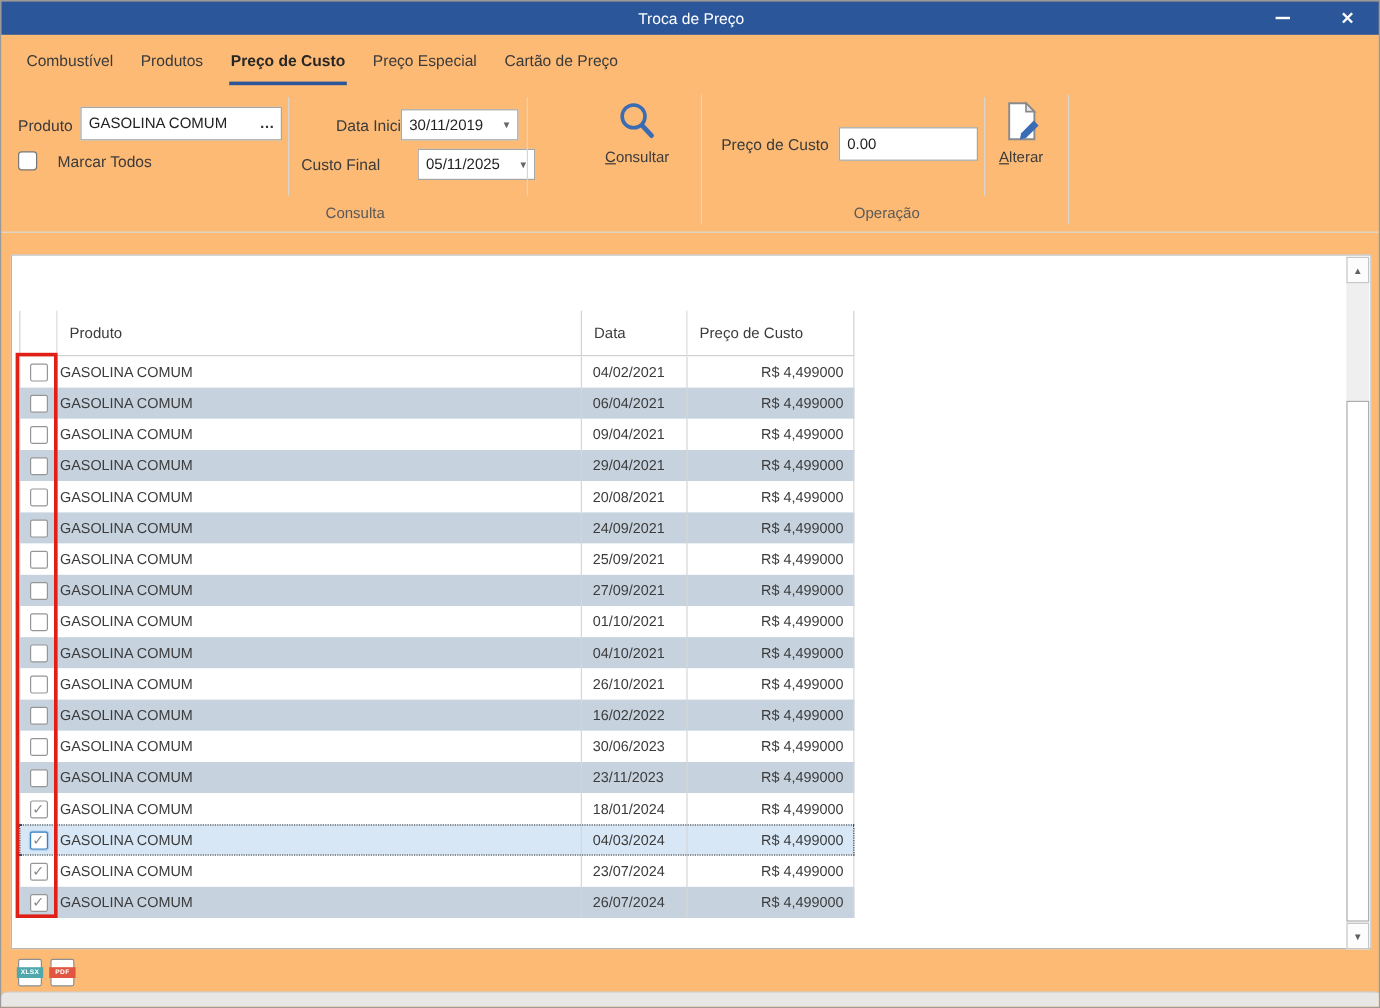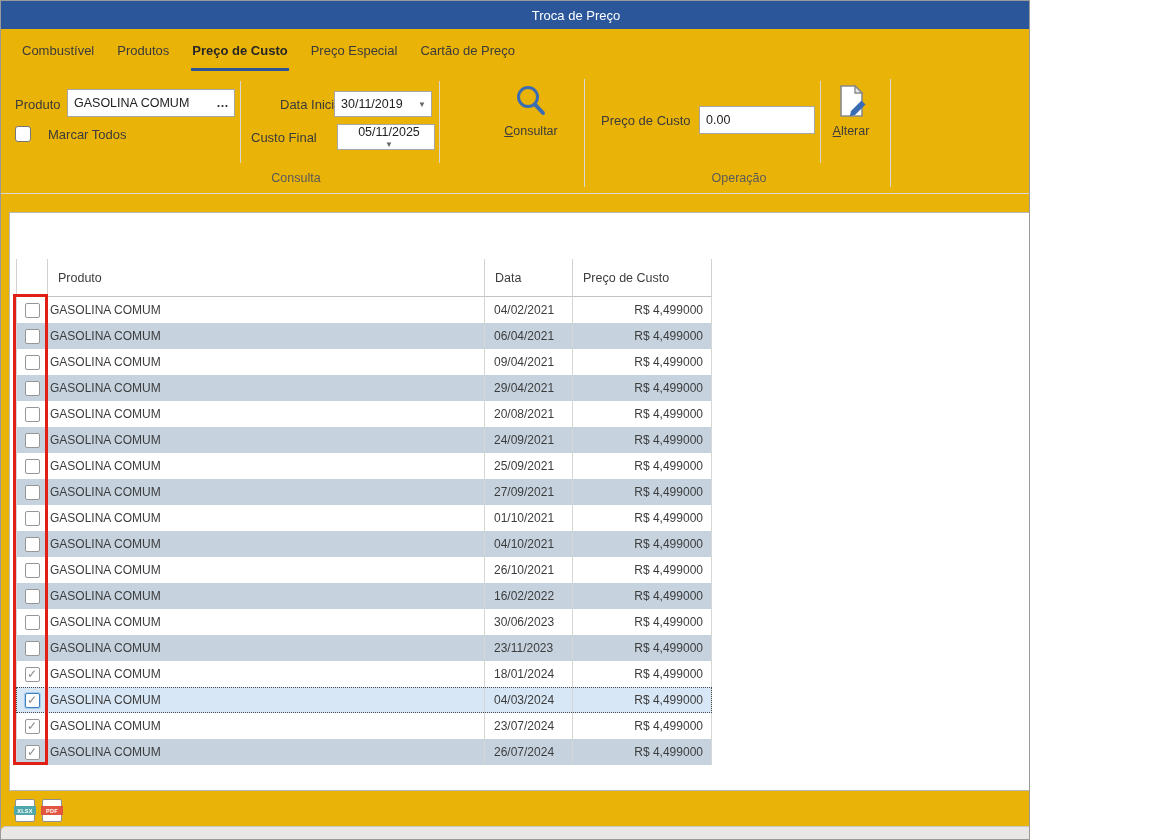--- a/index.html
+++ b/index.html
@@ -1,17 +1,17 @@
 <!DOCTYPE html>
 <html><head>
 <meta charset="utf-8">
 <style>
   * { margin:0; padding:0; box-sizing:border-box; }
   html,body { width:1150px; height:840px; font-family:"Liberation Sans", sans-serif; }
-  #window { position:relative; width:1030px; height:840px; background:#eab308; border:1px solid #9a9a9a; overflow:hidden; }
+  #window { position:relative; width:1150px; height:840px; background:#fdba74; border:1px solid #9a9a9a; overflow:hidden; }
 
   
   .titlebar { position:absolute; left:0; top:0; width:1150px; height:28px; background:#2B579A; display:flex; align-items:center; }
   .title { position:absolute; width:100%; text-align:center; color:#fff; font-size:13px; }
   .win-btn { position:absolute; top:0; height:28px; width:40px; display:flex; align-items:center; justify-content:center; color:#fff; cursor:pointer; }
   .btn-min { right:62px; } .btn-min .bar { width:12px; height:2px; background:#fff; }
   .btn-close { right:8px; font-size:14px; font-weight:bold; }
 
   
   .tabbar { position:absolute; left:0; top:28px; width:1150px; height:42px; display:flex; align-items:flex-end; padding-left:20px; gap:21px; }
@@ -107,21 +107,21 @@
     </div>
 
     <div class="vsep" style="left:239px; top:10px; height:82px;"></div>
 
     <span class="rlabel" style="left:250px; top:26px;margin-left:29px;">Data Inicial</span>
     <div class="tbox" style="left:333px; top:20px; width:98px; height:26px;">
       <span class="val">30/11/2019</span>
       <span class="drop-arrow">▼</span>
     </div>
     <span class="rlabel" style="left:250px; top:59px;">Custo Final</span>
-    <div class="tbox" style="left:336px; top:53px; width:98px; height:26px;flex-direction:column;">
+    <div class="tbox" style="left:347px; top:53px; width:98px; height:26px;">
       <span class="val">05/11/2025</span>
       <span class="drop-arrow">▼</span>
     </div>
 
     <div class="vsep" style="left:438px; top:10px; height:82px;"></div>
 
     <div class="ribbon-btn" style="left:486px; top:12px; width:88px;">
       <svg width="36" height="36" viewBox="0 0 36 36">
         <circle cx="15" cy="14" r="9.5" fill="none" stroke="#3A6CB4" stroke-width="3"></circle>
         <line x1="22" y1="21.5" x2="30" y2="30" stroke="#3A6CB4" stroke-width="4" stroke-linecap="round"></line>

